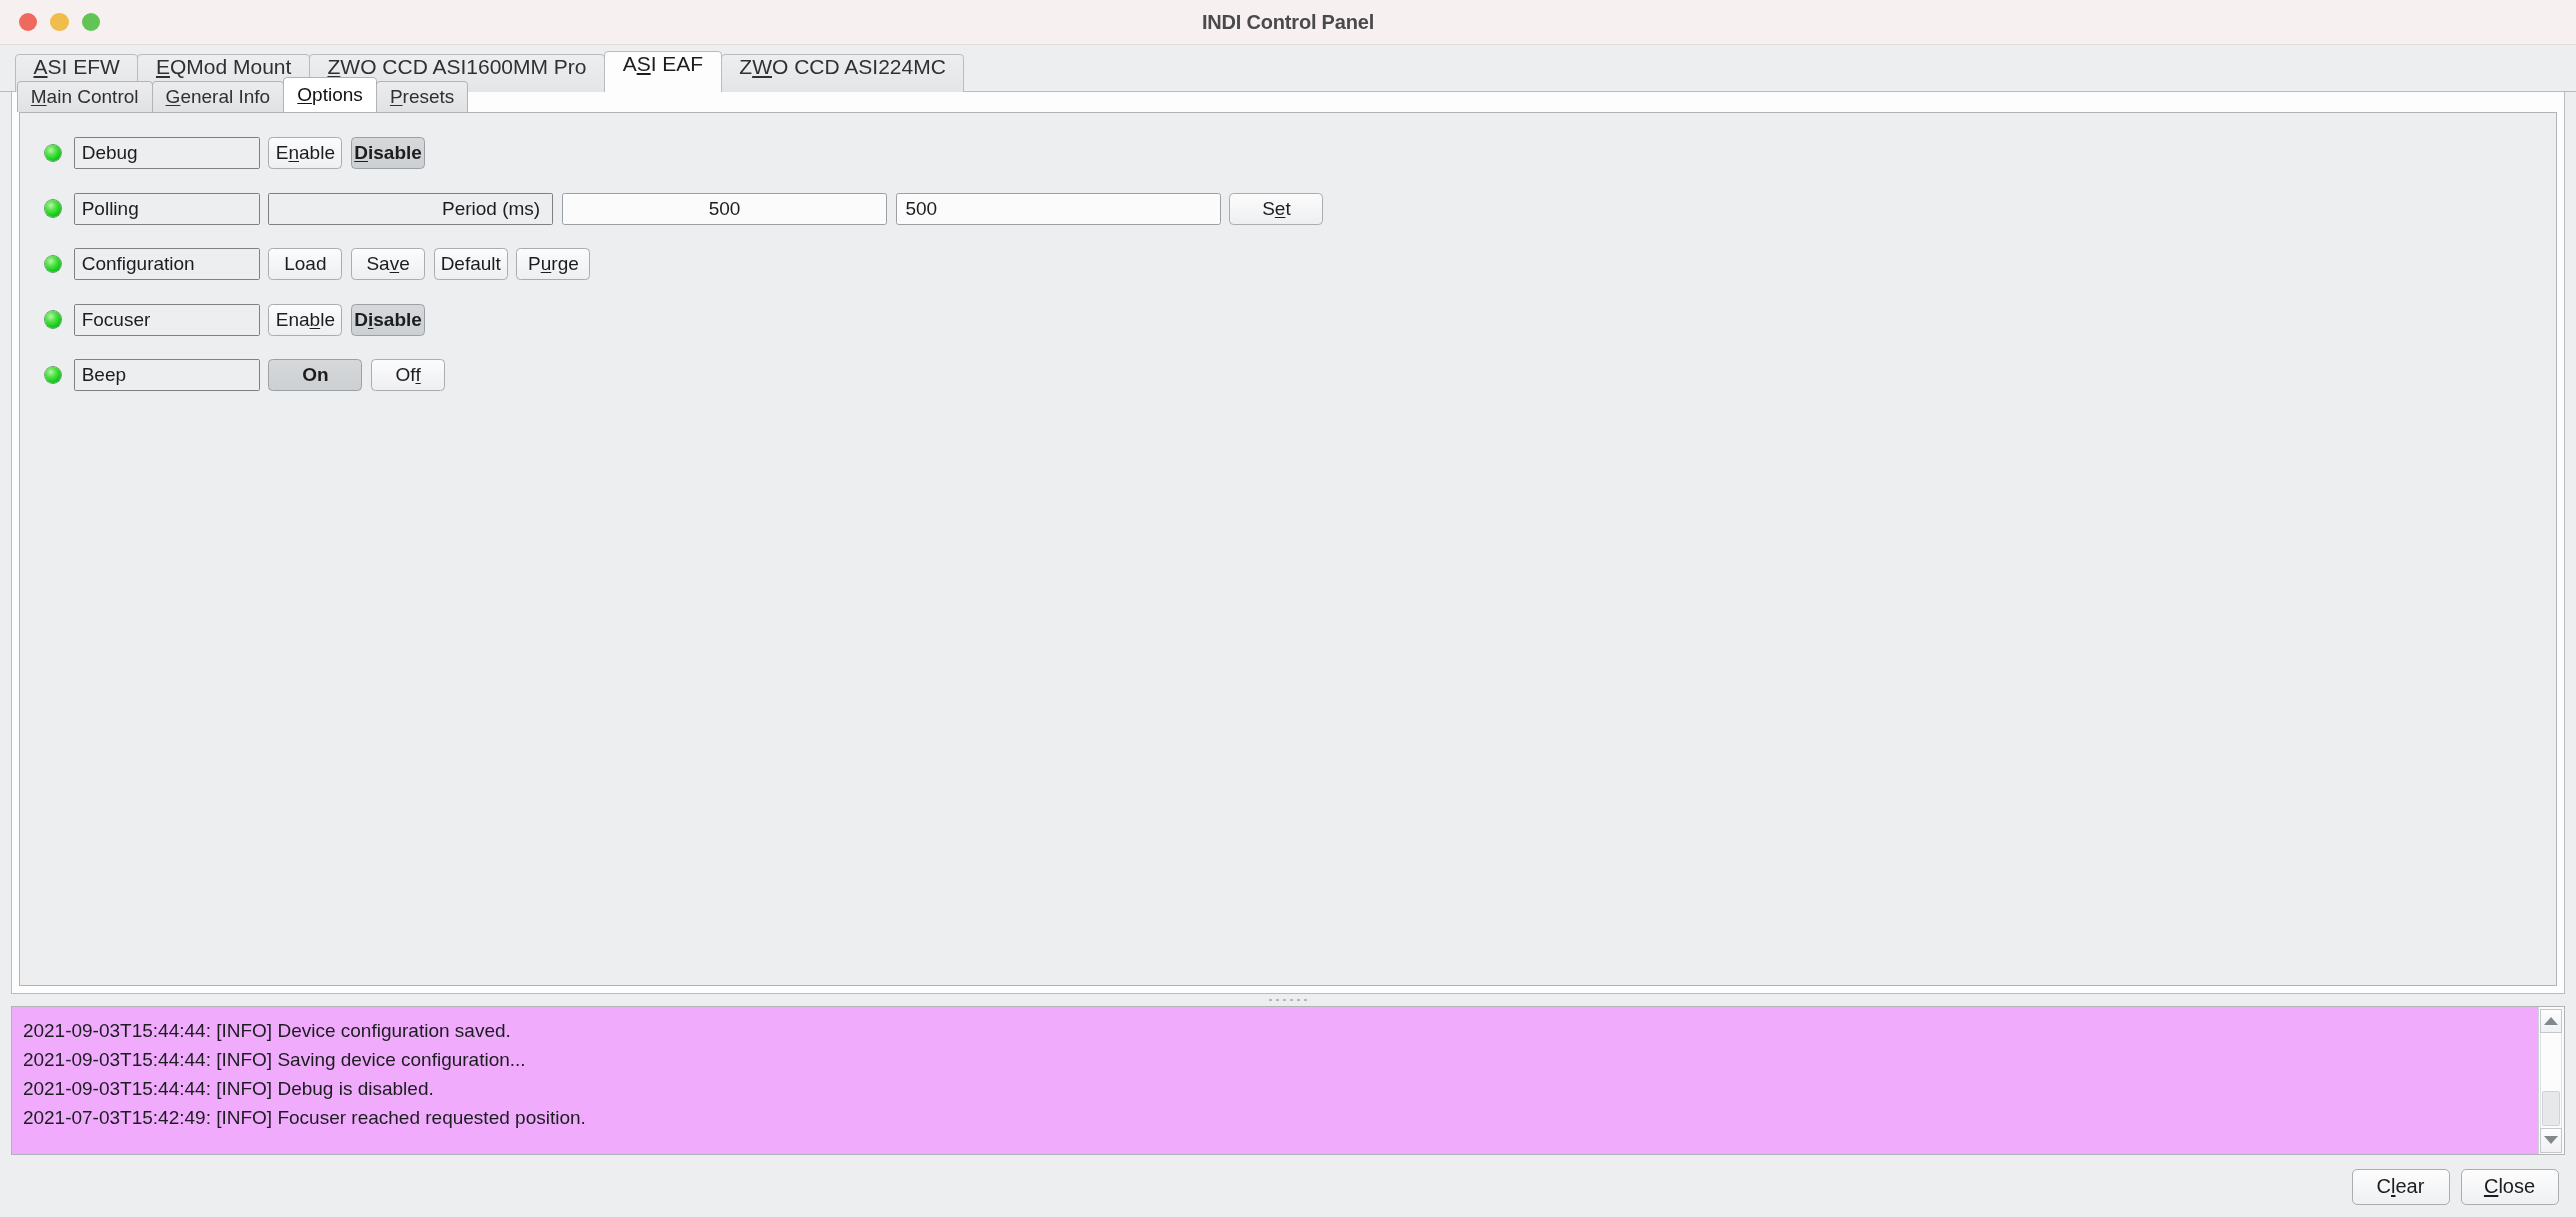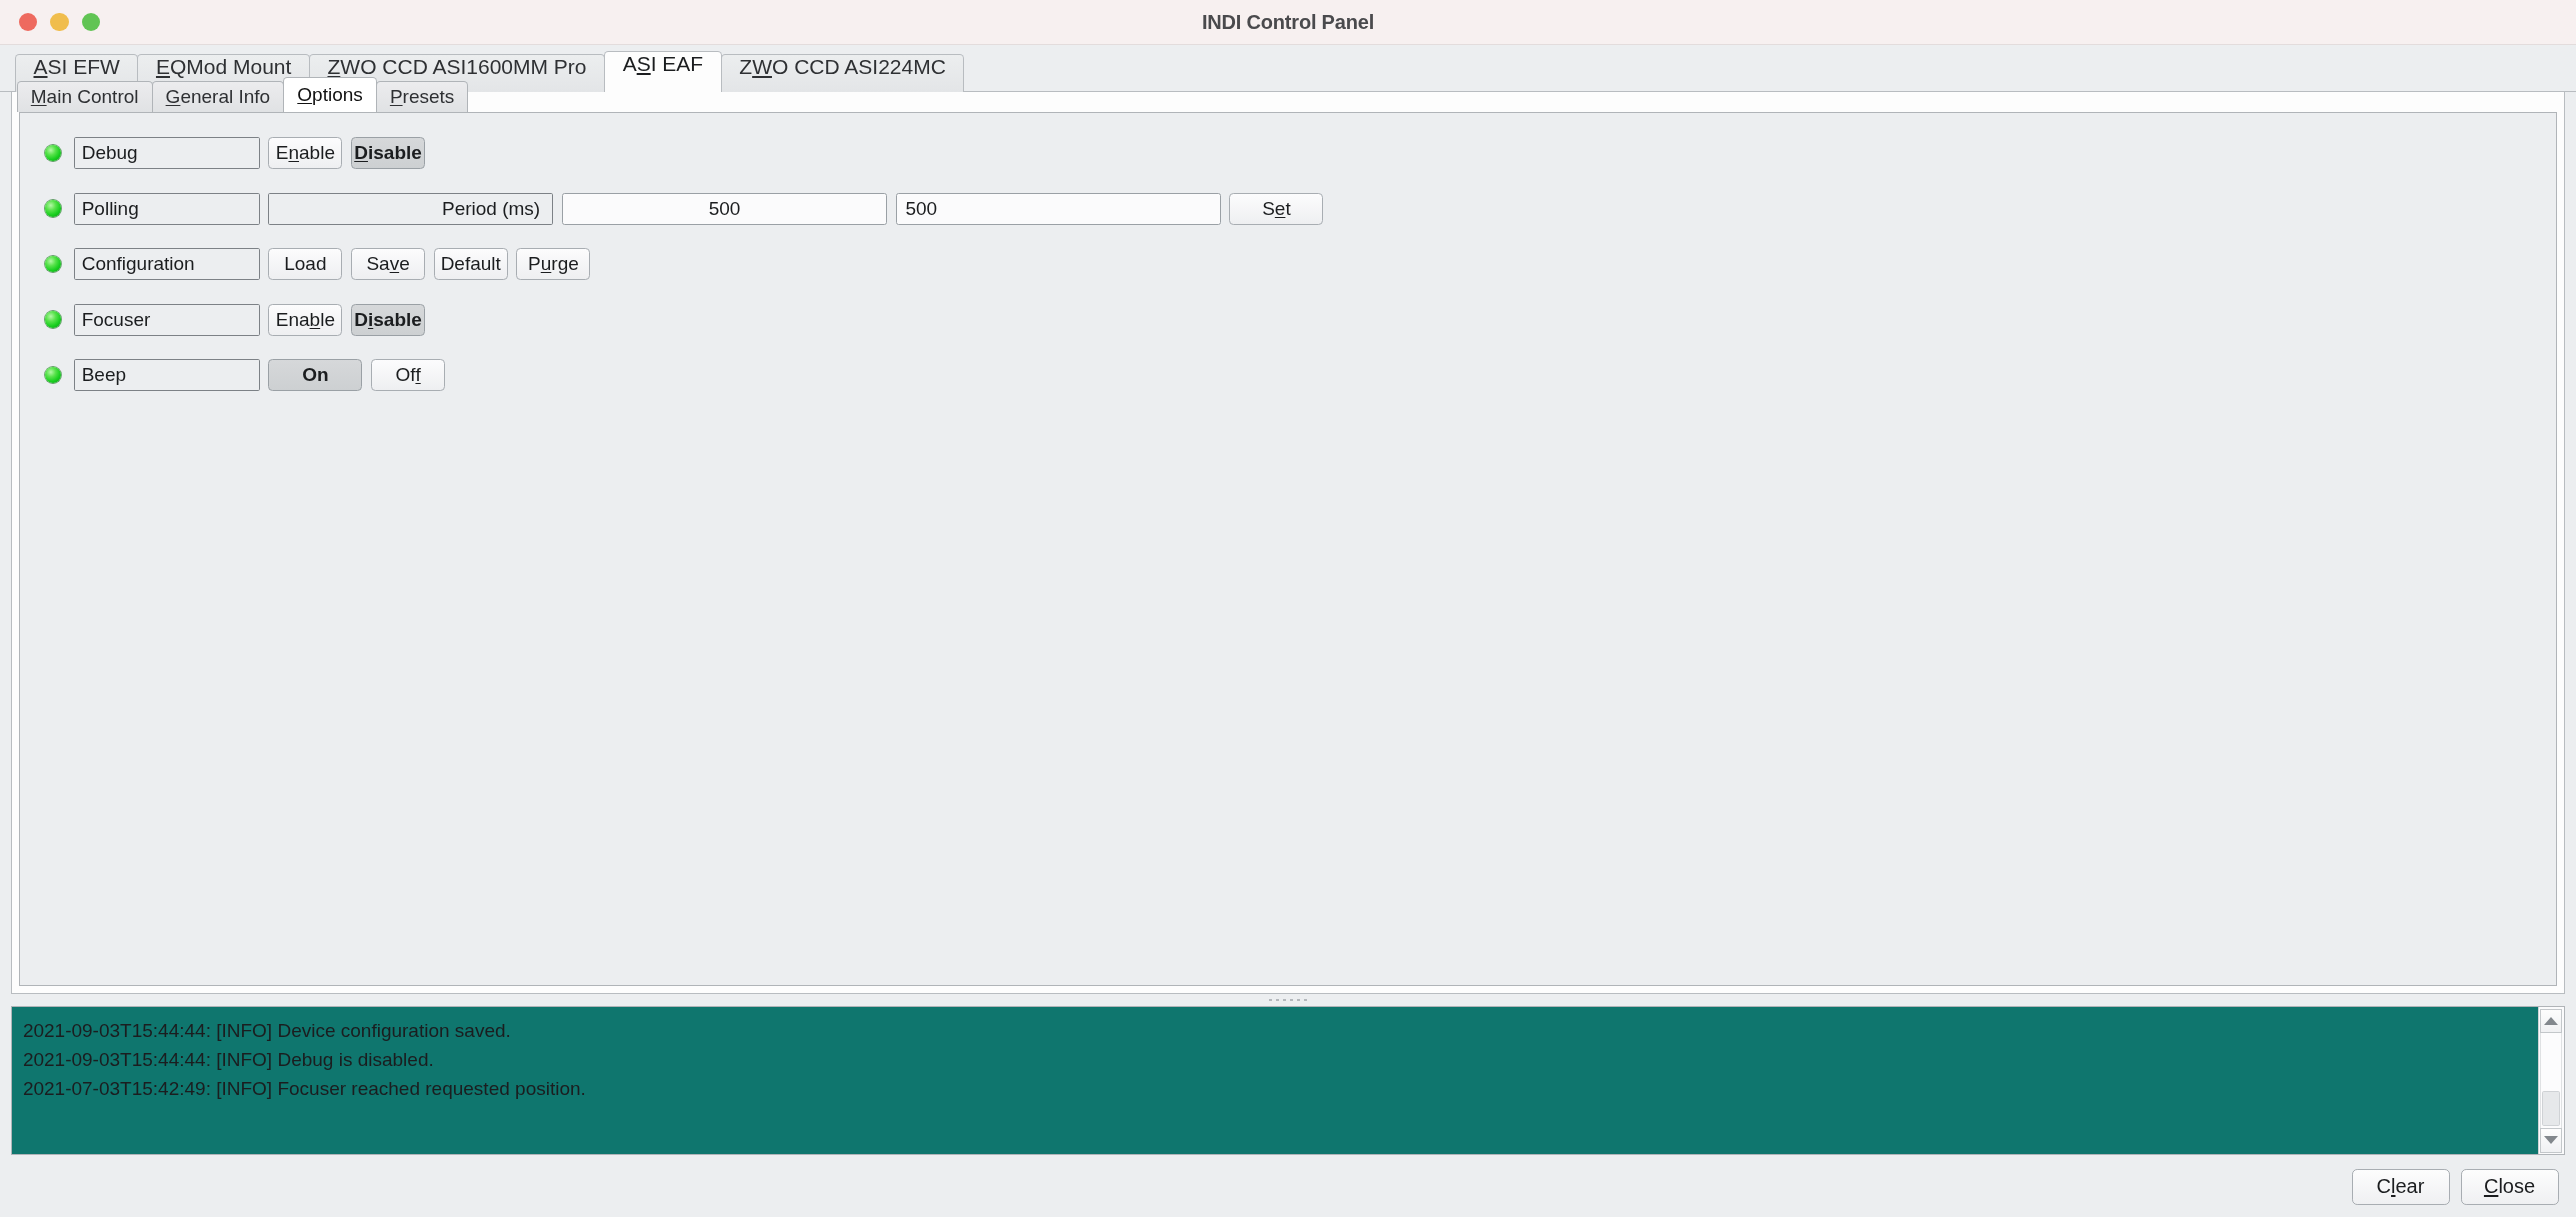--- a/index.html
+++ b/index.html
@@ -238,21 +238,21 @@
   .splitter i {
     width: 2.6px; height: 2.6px;
     background: #b4b8bc;
     display: block;
   }
 
   
   .log-wrap {
     margin: 0 11.4px;
     height: 149px;
-    background: #0f766e;
+    background: #f0abfc;
     border: 0.9px solid #b0b4b8;
     display: flex;
   }
   .log-body {
     flex: 1;
     padding: 8.7px 0 0 10.5px;
     overflow: hidden;
   }
   .log-line {
     font-size: 19px;
@@ -412,20 +412,21 @@
   <i></i>
   <i></i>
   <i></i>
   <i></i>
   <i></i>
 </div>
 
 <div class="log-wrap">
   <div class="log-body" id="log-body">
       <div class="log-line">2021-09-03T15:44:44: [INFO] Device configuration saved.</div>
+      <div class="log-line">2021-09-03T15:44:44: [INFO] Saving device configuration...</div>
       <div class="log-line">2021-09-03T15:44:44: [INFO] Debug is disabled.</div>
       <div class="log-line">2021-07-03T15:42:49: [INFO] Focuser reached requested position.</div>
     </div>
   <div class="scrollbar">
     <div class="sb-arrow up">
         <span class="tri"></span>
       </div>
     <div class="sb-track">
       <div class="sb-thumb"></div>
     </div>

